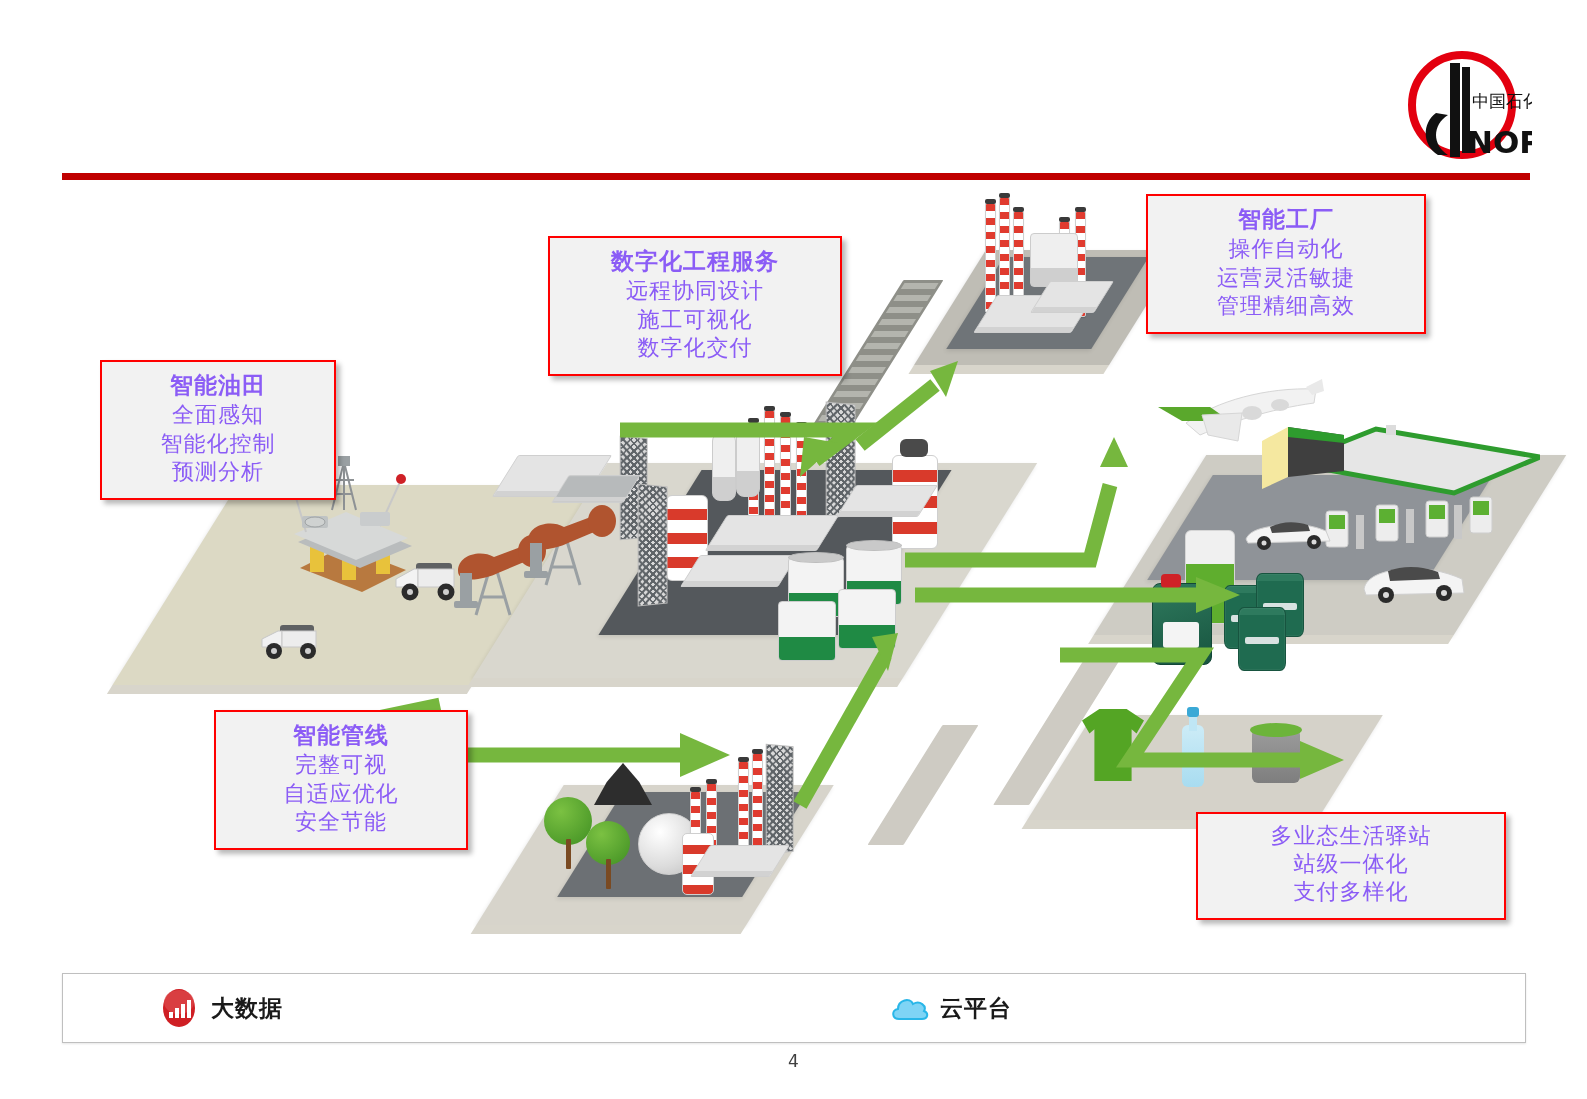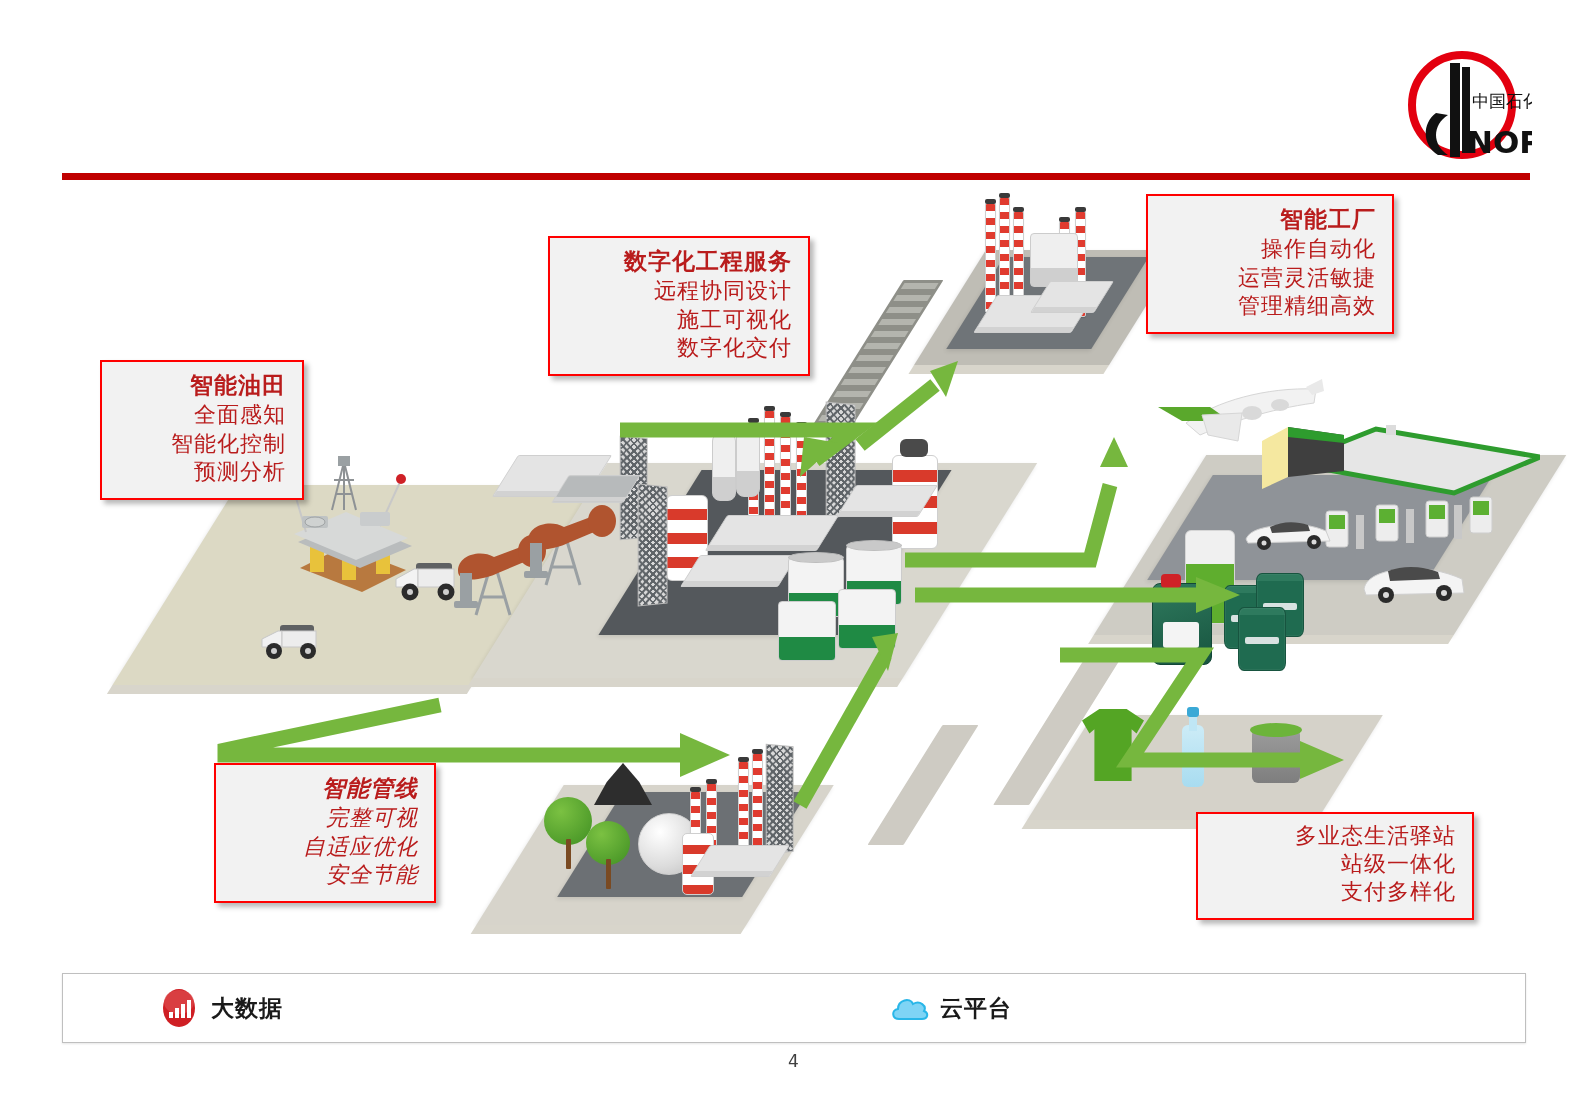--- a/index.html
+++ b/index.html
@@ -200,35 +200,35 @@
   .canopy{position:absolute;}
 
   .pillar{position:absolute;width:48px;height:92px;border-radius:6px;background:linear-gradient(180deg,#f0f0f0 0 36%,#5fae2e 36% 100%);border:1px solid #d6d6d6;}
 
   
   .callout{
     position:absolute;
     background:#f2f2f2;
     border:2.5px solid #ff0000;
     box-shadow:4px 4px 5px rgba(0,0,0,.28);
-    padding:8px 16px 12px;
-    text-align:right;
+    padding:8px 32px 12px;
+    text-align:center;
     font-family:"DejaVu Serif","Liberation Serif",serif;
-    color:#b91c1c;
+    color:#8b5cf6;
     line-height:1.28;
   }
   .callout .c-title{
     font-weight:bold;font-size:23px;margin-bottom:2px;letter-spacing:1px;
   }
   .callout .c-line{font-size:22px;letter-spacing:1px;}
 
   #callout-oilfield{left:100px;top:360px;width:168px;}
   #callout-engineering{left:548px;top:236px;width:226px;}
   #callout-factory{left:1146px;top:194px;width:212px;}
-  #callout-pipeline{left:214px;top:763px;width:186px;font-style:italic;}
+  #callout-pipeline{left:214px;top:710px;width:186px;}
   #callout-sales{left:1196px;top:812px;width:242px;}
 
   
   .footer{
     position:absolute;left:62px;top:973px;width:1462px;height:68px;
     background:#ffffff;border:1px solid #bfbfbf;
     box-shadow:0 1px 2px rgba(0,0,0,.10);
     display:flex;align-items:center;
   }
   .foot-item{

